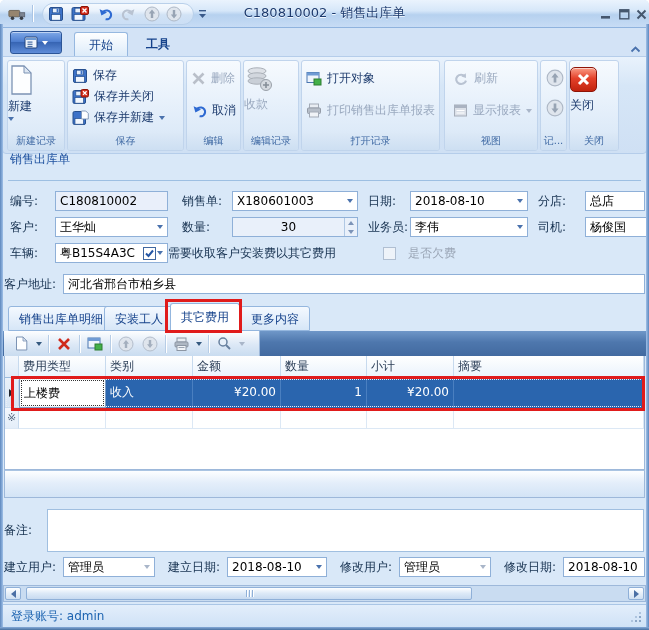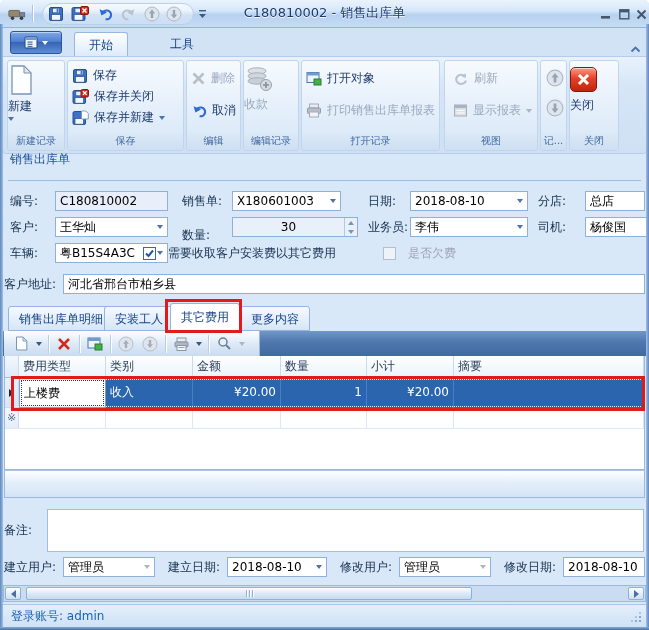--- a/index.html
+++ b/index.html
@@ -177,21 +177,21 @@
       <svg width="14" height="13" viewBox="0 0 14 13">
           <rect x="1" y="1" width="12" height="11" rx="1" fill="#eef4fc" stroke="#23457e"></rect>
           <rect x="2" y="2" width="10" height="2" fill="#6f9bd4"></rect>
           <rect x="3.5" y="5.5" width="5" height="1.2" fill="#4a6fa5"></rect>
           <rect x="3.5" y="7.7" width="5" height="1.2" fill="#4a6fa5"></rect>
           <rect x="3.5" y="9.9" width="5" height="1.2" fill="#4a6fa5"></rect>
         </svg>
       <span class="dd-tri" style="border-top-color:#fff;"></span>
     </div>
     <span class="rtab active" style="left:74px;">开始</span>
-    <span class="rtab" style="left:156px;">工具</span>
+    <span class="rtab" style="left:132px;font-weight:bold;">工具</span>
   </div>
   <span class="abs chevron-up">
     <svg width="11" height="8" viewBox="0 0 11 8">
         <path d="M1.5 6.5 L5.5 2.5 L9.5 6.5" fill="none" stroke="#4a72ad" stroke-width="1.8"></path>
       </svg>
   </span>
 
   <div class="abs" id="ribbonbody">
 
     <div class="rgroup" style="left:4px;width:58px;">
@@ -353,21 +353,21 @@
   </div>
 
   <span class="abs" id="formtitle">销售出库单</span>
   <div class="abs" id="formdivider"></div>
 
   <span class="lbl" style="left:10px;top:191px;">编号:</span>
   <div class="field ro" style="left:55px;top:191px;width:113px;">
       <span class="val">C180810002</span>
     </div>
   <span class="lbl" style="left:182px;top:191px;">销售单:</span>
-  <div class="field" style="left:232px;top:191px;width:109px;">
+  <div class="field" style="left:232px;top:191px;width:126px;">
       <span class="val">X180601003</span>
       <span class="ddbox">
         <span class="dd-tri"></span>
       </span>
     </div>
   <span class="lbl" style="left:368px;top:191px;">日期:</span>
   <div class="field" style="left:410px;top:191px;width:118px;">
       <span class="val">2018-08-10</span>
       <span class="ddbox">
         <span class="dd-tri"></span>
@@ -378,21 +378,21 @@
       <span class="val">总店</span>
     </div>
 
   <span class="lbl" style="left:10px;top:217px;">客户:</span>
   <div class="field" style="left:55px;top:217px;width:113px;">
       <span class="val">王华灿</span>
       <span class="ddbox">
         <span class="dd-tri"></span>
       </span>
     </div>
-  <span class="lbl" style="left:182px;top:217px;margin-top:8px;">数量:</span>
+  <span class="lbl" style="left:182px;top:217px;">数量:</span>
   <div class="field spinbox" style="left:232px;top:217px;width:126px;">
     <span class="val">30</span>
     <span class="spincol">
         <div>
           <span class="tri-up"></span>
         </div>
         <div>
           <span class="tri-dn"></span>
         </div>
       </span>

